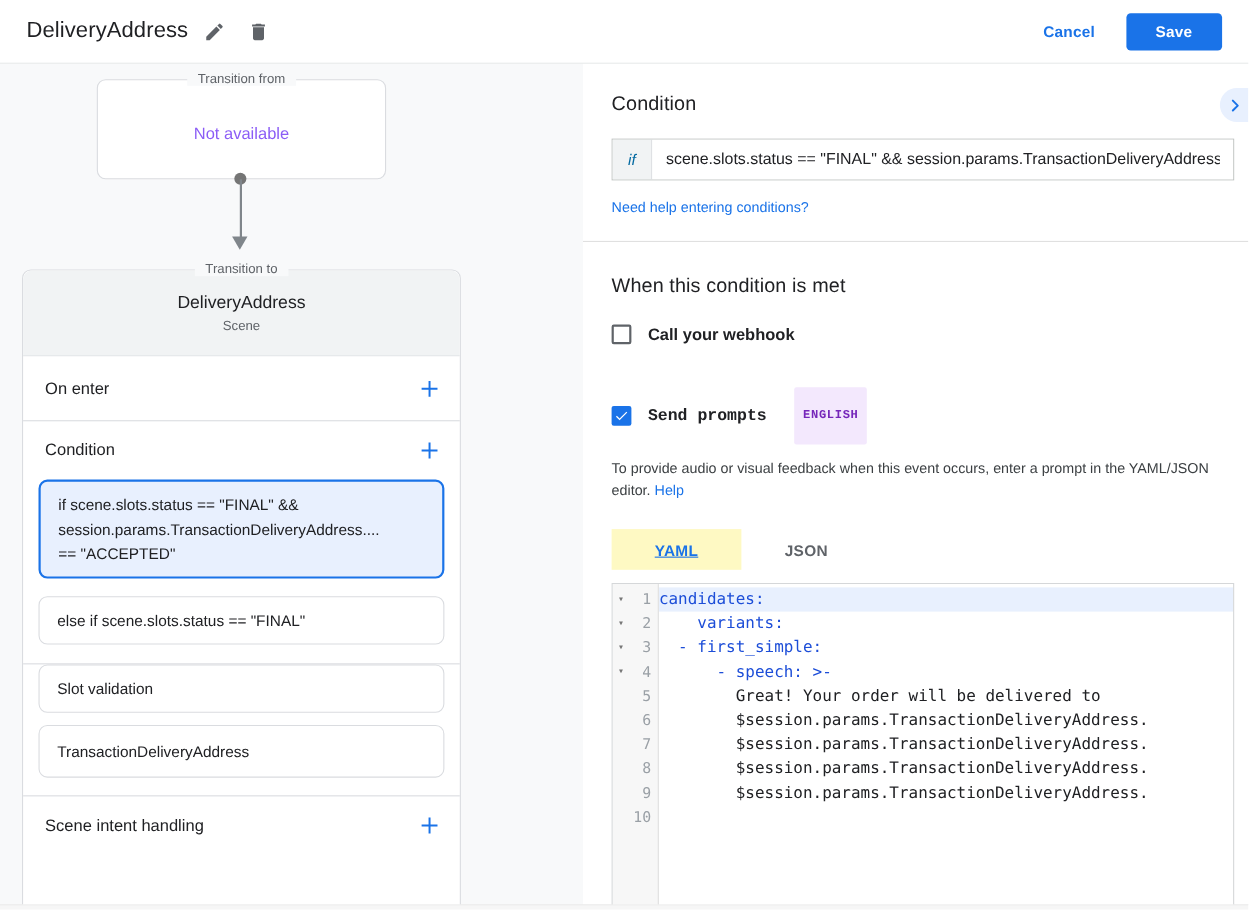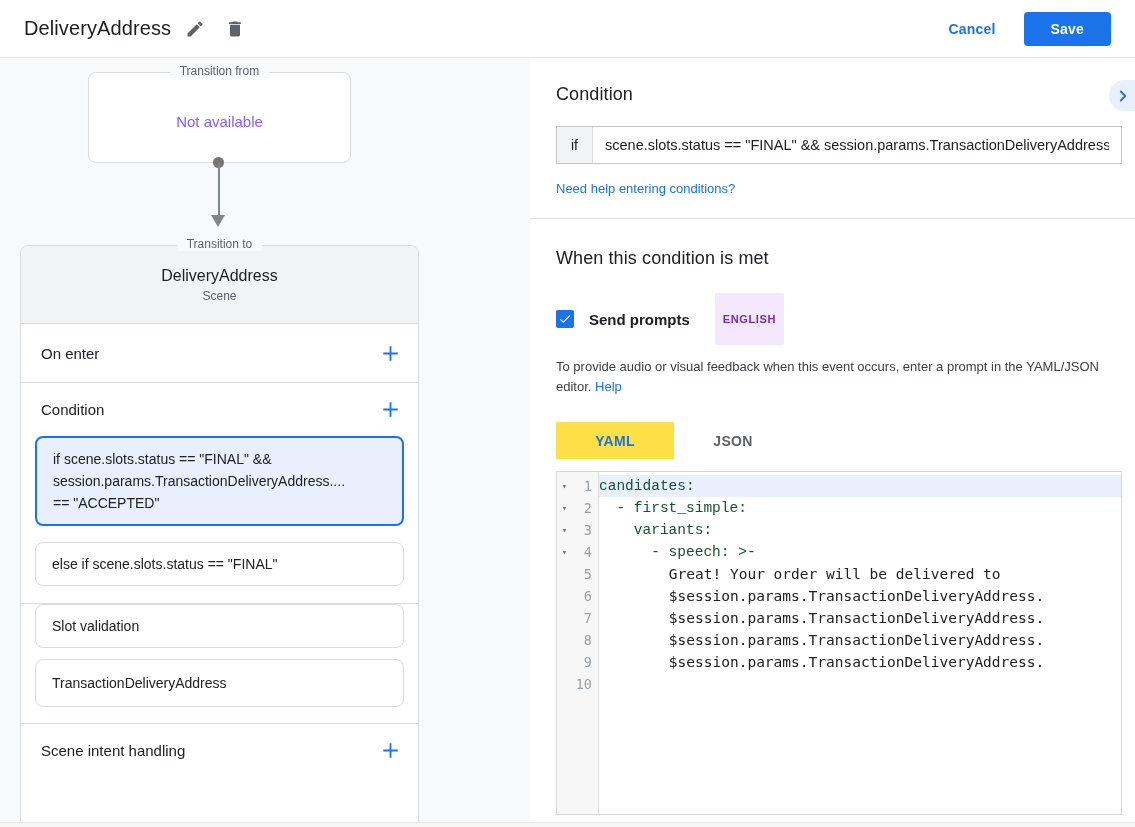--- a/index.html
+++ b/index.html
@@ -63,52 +63,52 @@
 
   
   .panel { flex:1; background:#fff; overflow:hidden; }
   .sec1 { position:relative; padding:26px 13px 21px 26px; border-bottom:1px solid #e0e0e0; }
   .h18 { font-size:18px; font-weight:400; color:#202124; letter-spacing:.1px; }
   .collapse-btn { position:absolute; right:0; top:22px; width:26px; height:31px; background:#e8f0fe;
                   border:none; border-radius:16px 0 0 16px; cursor:pointer; display:flex;
                   align-items:center; justify-content:flex-start; padding-left:5px; }
   .if-row { margin-top:21px; display:flex; height:38px; border:1px solid #c4c7c5; background:#fff; }
   .if-prefix { width:36px; background:#f1f3f4; border-right:1px solid #dadce0; display:flex;
-               align-items:center; justify-content:center; font-size:14px; color:#0f172a; flex:none; }
+               align-items:center; justify-content:center; font-size:14px; color:#0369a1; flex:none;font-style:italic; }
   .if-input { flex:1; border:none; outline:none; padding:0 12px; font-size:14.5px; color:#202124;
               font-family:inherit; background:#fff; min-width:0; }
   .help-link { display:inline-block; margin-top:17px; font-size:13px; color:#1a73e8;
                text-decoration:none; cursor:pointer; }
 
   .sec2 { padding:29px 13px 0 26px; }
   .check-row { display:flex; align-items:center; gap:15px; }
-  .mt25 { margin-top:25px; } .mt27 { margin-top:24px; }
+  .mt25 { margin-top:25px; } .mt27 { margin-top:39px;font-family:Liberation Mono, monospace; }
   .cbox { width:18px; height:18px; border:2px solid #5f6368; border-radius:2px; background:#fff;
           cursor:pointer; flex:none; }
   .cbox.checked { border:none; background:#1a73e8; display:flex; align-items:center; justify-content:center; }
   .check-label { font-size:15px; font-weight:700; color:#202124; }
   .badge { background:#f3e8fd; color:#7627ba; font-size:11px; font-weight:700; letter-spacing:.6px;
            padding:20px 8px; border-radius:2px; margin-left:10px; }
   .desc { margin-top:12px; font-size:13px; line-height:20px; color:#3c4043; max-width:565px; }
   .desc a { color:#1a73e8; text-decoration:none; cursor:pointer; }
 
   .tabs { margin-top:25px; display:flex; }
   .tab { width:118px; height:37px; display:flex; align-items:center; justify-content:center;
          font-size:14px; font-weight:700; letter-spacing:.3px; color:#5f6368; cursor:pointer; }
-  .tab.active { background:#fde047; color:#1a73e8; }
+  .tab.active { background:#fef9c3; color:#1a73e8;text-decoration:underline; }
 
   .editor { margin-top:12px; height:344px; border:1px solid #d5d7d9; display:flex; overflow:hidden;
             font-family:"DejaVu Sans Mono","Liberation Mono",monospace; font-size:14.5px; }
   .gutter { width:42px; background:#f7f7f7; border-right:1px solid #ddd; flex:none; padding-top:3px; }
   .gut-row { height:22px; display:flex; align-items:center; }
   .fold { width:15px; text-align:center; font-size:9px; color:#777; line-height:22px; }
   .lnum { flex:1; text-align:right; padding-right:6px; color:#9aa0a6; font-size:13.5px; }
   .codearea { flex:1; background:#fff; padding-top:3px; overflow:hidden; }
   .code-row { height:22px; line-height:22px; white-space:pre; color:#202124; }
-  .code-row.key { color:#14532d;font-family:Liberation Mono, monospace; }
+  .code-row.key { color:#1d4ed8; }
   .code-row.active { background:#e8f0fe; }
 
   .footer-strip { height:5px; background:#f6f6f6; border-top:1px solid #e9e9e9; }
 </style>
 </head>
 <body>
 
 <div class="header">
   <div class="header-title-group">
     <span class="header-title">DeliveryAddress</span>
@@ -216,20 +216,24 @@
       <div class="if-row">
         <div class="if-prefix">if</div>
         <input class="if-input" type="text" value="scene.slots.status == &quot;FINAL&quot; &amp;&amp; session.params.TransactionDeliveryAddress" style="">
       </div>
       <a class="help-link">Need help entering conditions?</a>
     </div>
 
     <div class="sec2">
       <div class="h18">When this condition is met</div>
 
+      <div class="check-row mt25">
+        <div class="cbox"></div>
+        <span class="check-label">Call your webhook</span>
+      </div>
 
       <div class="check-row mt27">
         <div class="cbox checked">
           <span style="display:flex">
             <svg width="14" height="14" viewBox="0 0 24 24">
                 <path d="M9 16.2L4.8 12l-1.4 1.4L9 19 21 7l-1.4-1.4z" fill="#fff"></path>
               </svg>
           </span>
         </div>
         <span class="check-label">Send prompts</span>
@@ -284,22 +288,22 @@
               <span class="fold"></span>
               <span class="lnum">9</span>
             </div>
             <div class="gut-row">
               <span class="fold"></span>
               <span class="lnum">10</span>
             </div>
           </div>
         <div class="codearea">
             <div class="code-row key active">candidates:</div>
+            <div class="code-row key">    variants:</div>
             <div class="code-row key">  - first_simple:</div>
-            <div class="code-row key">    variants:</div>
             <div class="code-row key">      - speech: &gt;-</div>
             <div class="code-row">        Great! Your order will be delivered to</div>
             <div class="code-row">        $session.params.TransactionDeliveryAddress.</div>
             <div class="code-row">        $session.params.TransactionDeliveryAddress.</div>
             <div class="code-row">        $session.params.TransactionDeliveryAddress.</div>
             <div class="code-row">        $session.params.TransactionDeliveryAddress.</div>
             <div class="code-row"></div>
           </div>
       </div>
     </div>

